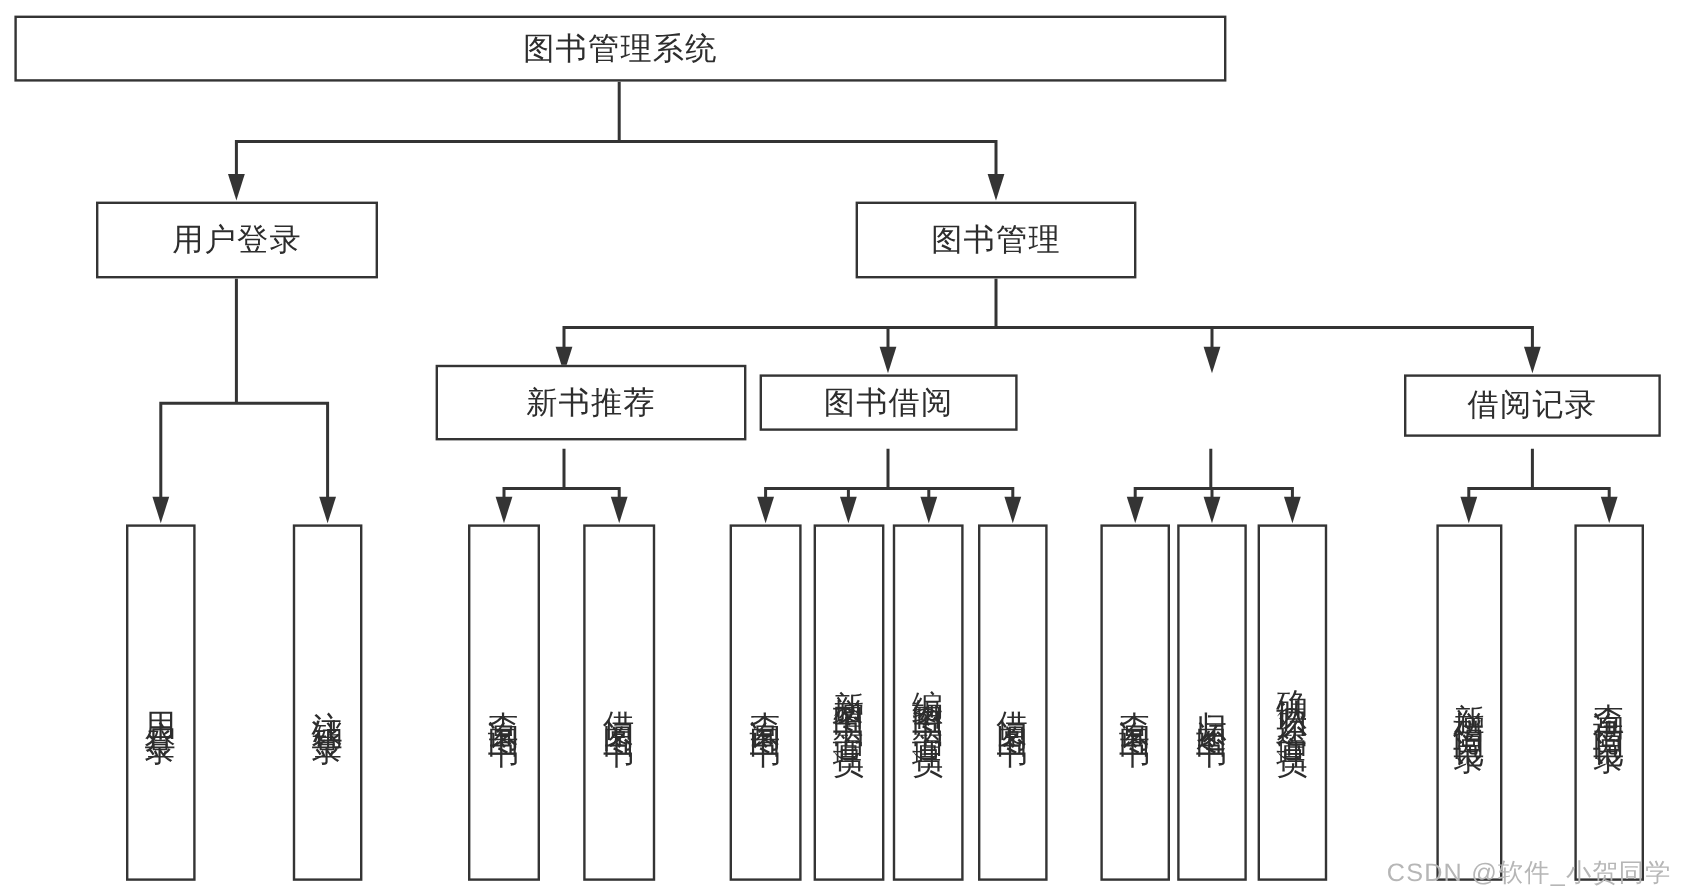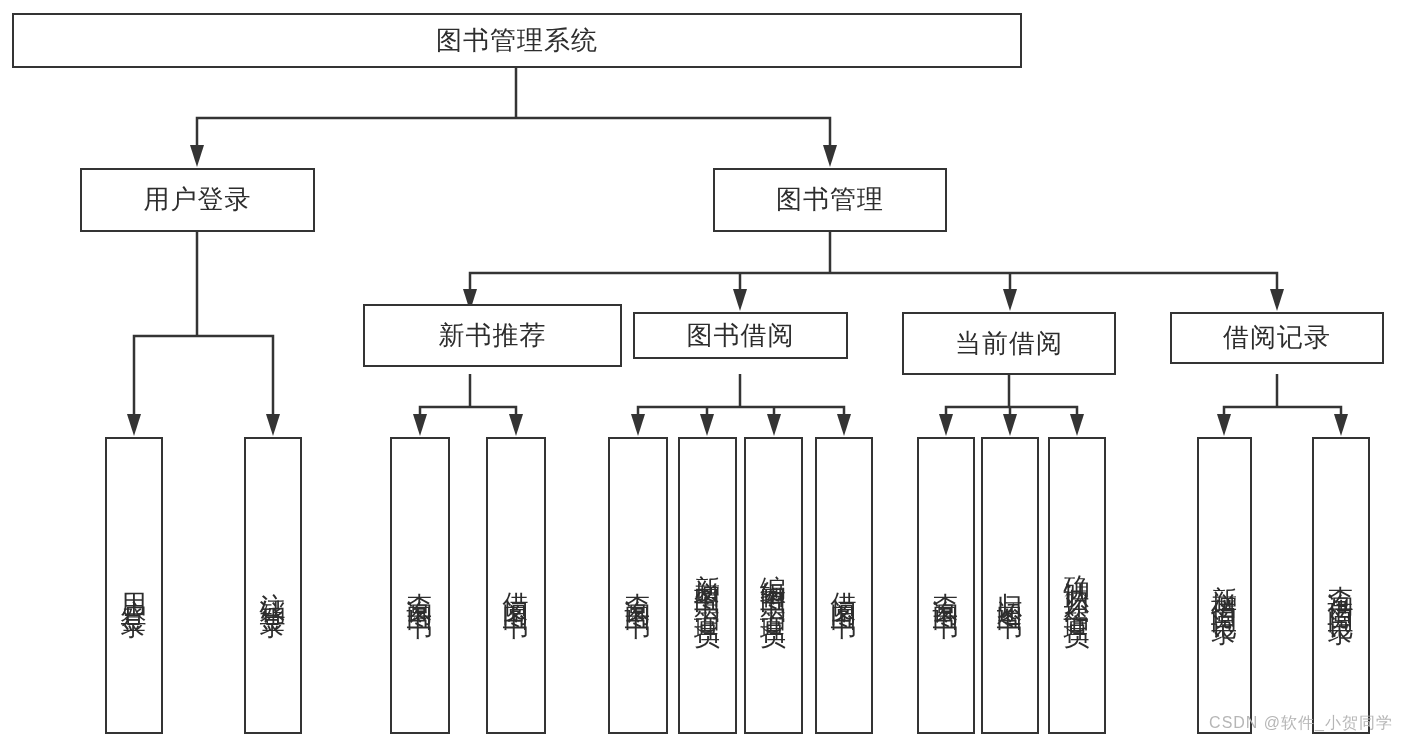--- a/index.html
+++ b/index.html
@@ -55,21 +55,21 @@
   .v8  { left: 815px;  top: 437px; width: 58px; height: 297px; }
   .v9  { left: 917px;  top: 437px; width: 58px; height: 297px; }
   .v10 { left: 981px;  top: 437px; width: 58px; height: 297px; }
   .v11 { left: 1048px; top: 437px; width: 58px; height: 297px; }
   .v12 { left: 1197px; top: 437px; width: 55px; height: 297px; }
   .v13 { left: 1312px; top: 437px; width: 58px; height: 297px; }
   .watermark {
     position: absolute;
     right: 12px;
     top: 713px;
-    font-size: 16px;
+    font-size: 21px;
     color: #b6b6b6;
     letter-spacing: 1px;
     white-space: nowrap;
   }
 </style>
 </head>
 <body>
 
 <div class="stage">
 
@@ -116,23 +116,20 @@
   <div class="node n-mgmt">
     <span>图书管理</span>
   </div>
 
   <div class="node n-newrec">
     <span>新书推荐</span>
   </div>
   <div class="node n-borrow">
     <span>图书借阅</span>
   </div>
-  <div class="node n-current">
-    <span>当前借阅</span>
-  </div>
   <div class="node n-records">
     <span>借阅记录</span>
   </div>
 
   <div class="node v v1">
     <span>用户登录</span>
   </div>
   <div class="node v v2">
     <span>注销登录</span>
   </div>

